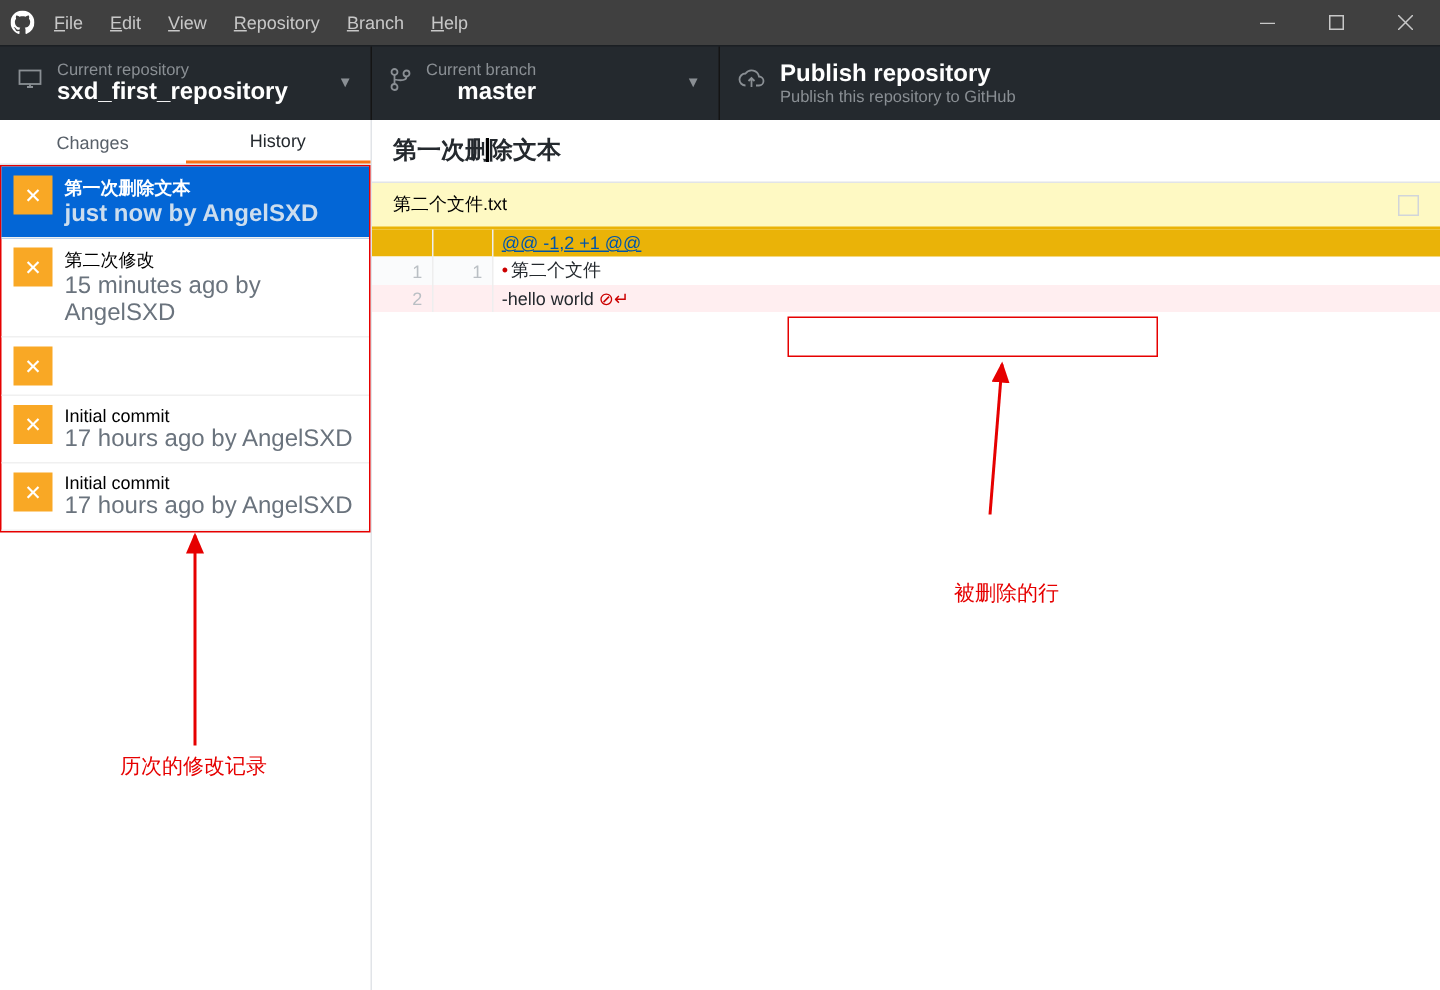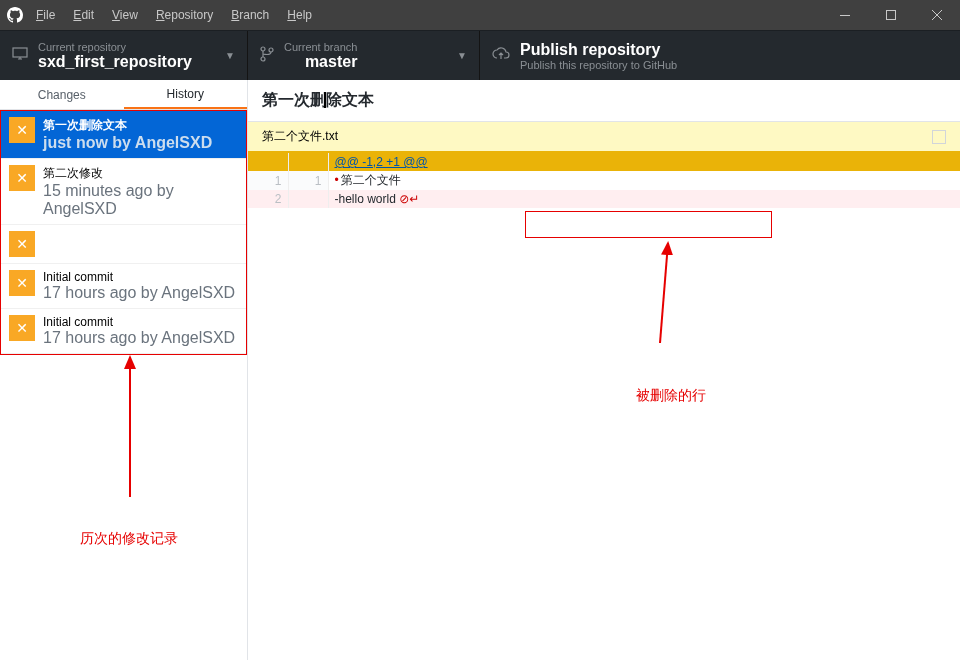--- a/index.html
+++ b/index.html
@@ -225,13 +225,13 @@
 <div class="anno-text" style="top:358px; left:636px;margin-top:29px;">被删除的行</div>
 
 <svg class="anno-arrow" style="top:352px; left:108px;" width="50" height="150">
     <defs>
       <marker id="ah2" markerWidth="8" markerHeight="8" refX="6" refY="3" orient="auto">
         <path d="M0,0 L7,3 L0,6 Z" fill="#e60000"></path>
       </marker>
     </defs>
     <line x1="22" y1="145" x2="22" y2="5" stroke="#e60000" stroke-width="2" marker-end="url(#ah2)"></line>
   </svg>
-<div class="anno-text" style="top:530px; left:80px;">历次的修改记录</div>
+<div class="anno-text" style="top:502px; left:80px;">历次的修改记录</div>
 
 </body></html>

